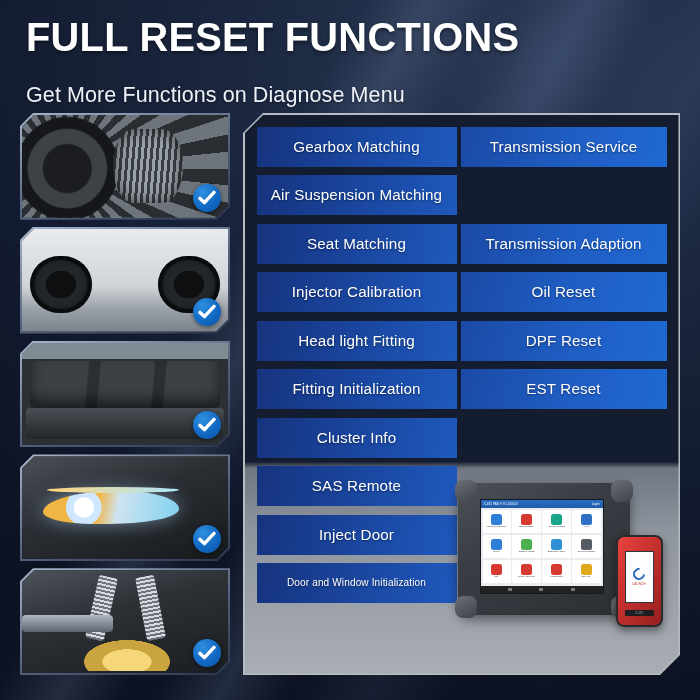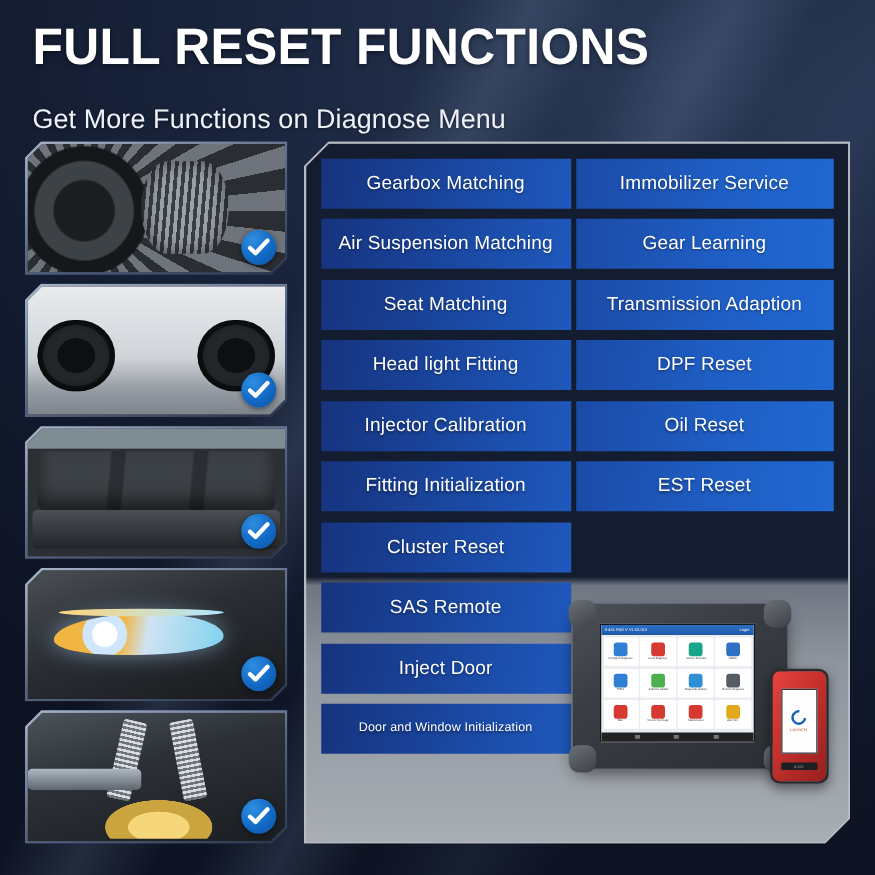--- a/index.html
+++ b/index.html
@@ -334,51 +334,50 @@
 
   </div>
 
   <div class="panel">
     <div class="panel-inner">
 
       <div class="rows">
 
         <div class="row">
           <div class="cell left">Gearbox Matching</div>
-          <div class="cell right">Immobilizer Service</div>
+          <div class="cell right">Transmission Service</div>
         </div>
 
         <div class="row">
           <div class="cell left">Air Suspension Matching</div>
-          <div class="cell right">Gear Learning</div>
         </div>
 
         <div class="row">
           <div class="cell left">Seat Matching</div>
           <div class="cell right">Transmission Adaption</div>
         </div>
 
         <div class="row">
+          <div class="cell left">Injector Calibration</div>
+          <div class="cell right">Oil Reset</div>
+        </div>
+
+        <div class="row">
           <div class="cell left">Head light Fitting</div>
           <div class="cell right">DPF Reset</div>
         </div>
 
         <div class="row">
-          <div class="cell left">Injector Calibration</div>
-          <div class="cell right">Oil Reset</div>
-        </div>
-
-        <div class="row">
           <div class="cell left">Fitting Initialization</div>
           <div class="cell right">EST Reset</div>
         </div>
 
 
         <div class="row">
-          <div class="cell full">Cluster Reset</div>
+          <div class="cell full">Cluster Info</div>
         </div>
 
         <div class="row">
           <div class="cell full">SAS Remote</div>
         </div>
 
         <div class="row">
           <div class="cell full">Inject Door</div>
         </div>
 

